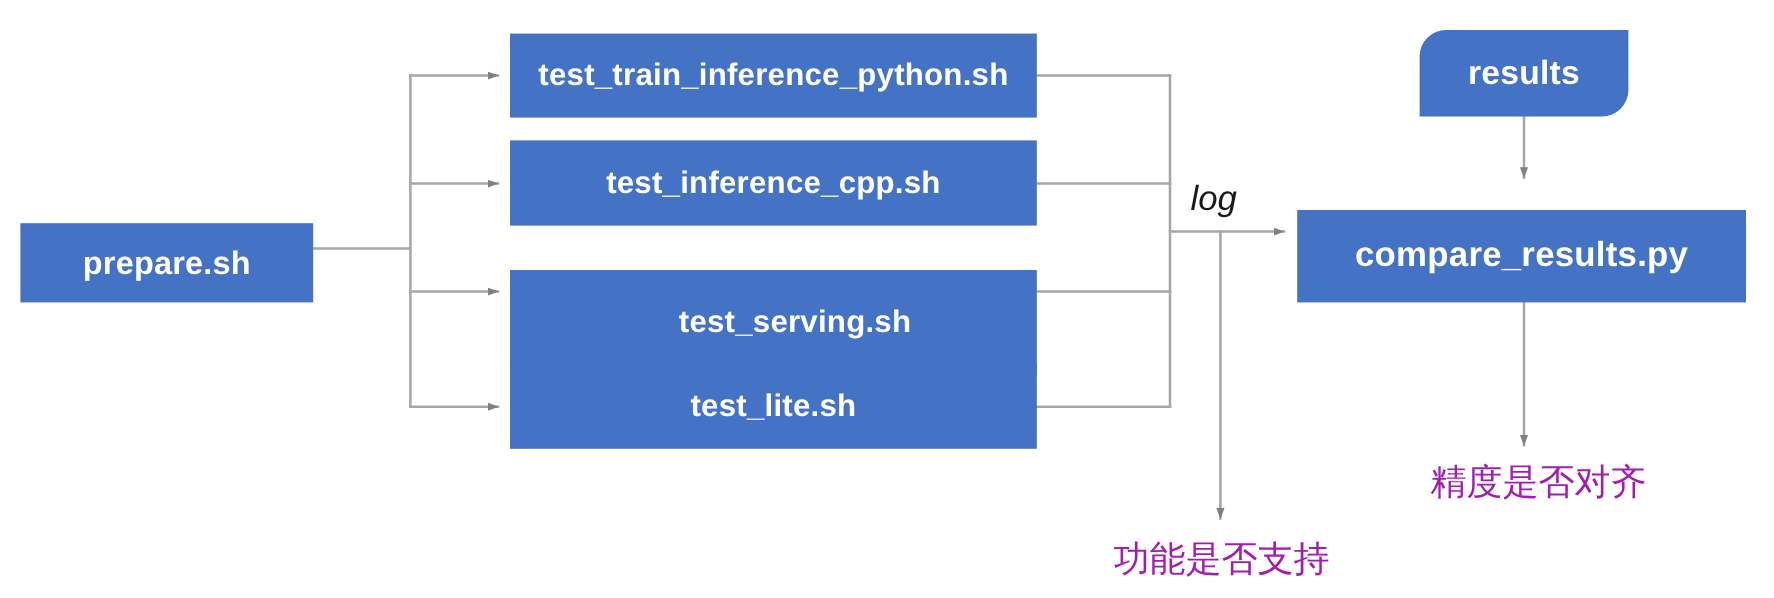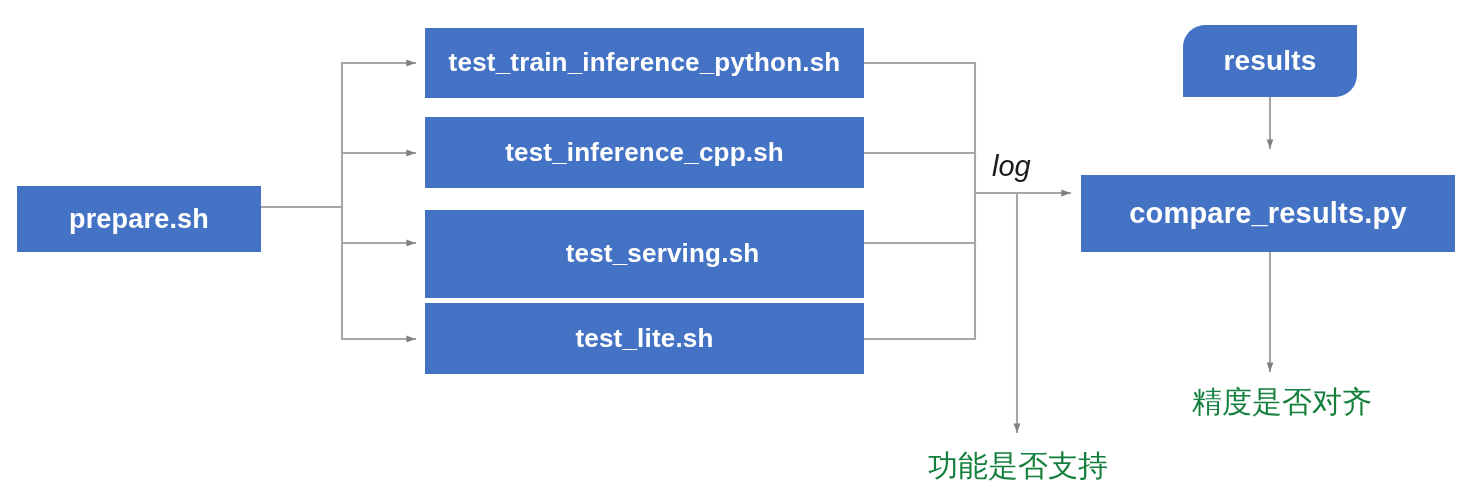--- a/index.html
+++ b/index.html
@@ -55,21 +55,21 @@
   }
   .node-tcpp {
     left: 425px;
     top: 117px;
     width: 439px;
     height: 71px;
     font-size: 26px;
   }
   .node-tserv {
     left: 425px;
-    top: 210px;
+    top: 225px;
     width: 439px;
     height: 88px;
     font-size: 26px;
     padding-left: 36px;
   }
   .node-tlite {
     left: 425px;
     top: 303px;
     width: 439px;
     height: 71px;
@@ -98,21 +98,21 @@
     white-space: nowrap;
     font-style: italic;
   }
   .label-log {
     left: 992px;
     top: 150px;
     font-size: 29px;
   }
   .note {
     position: absolute;
-    color: #15803d;
+    color: #a21caf;
     font-weight: normal;
     white-space: nowrap;
     font-size: 30px;
   }
   .note-func {
     left: 928px;
     top: 446px;
   }
   .note-acc {
     left: 1192px;

